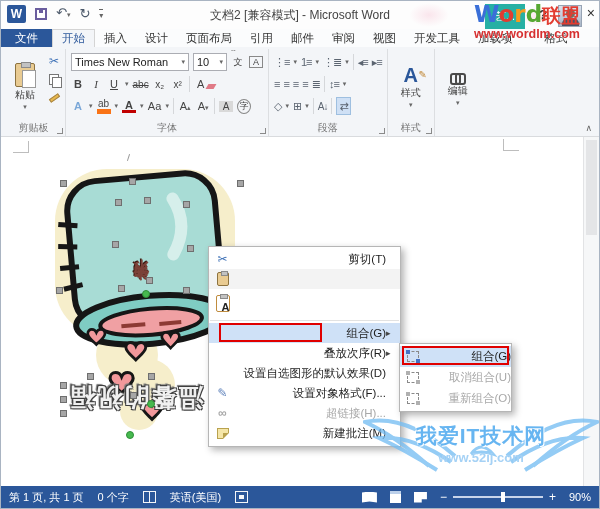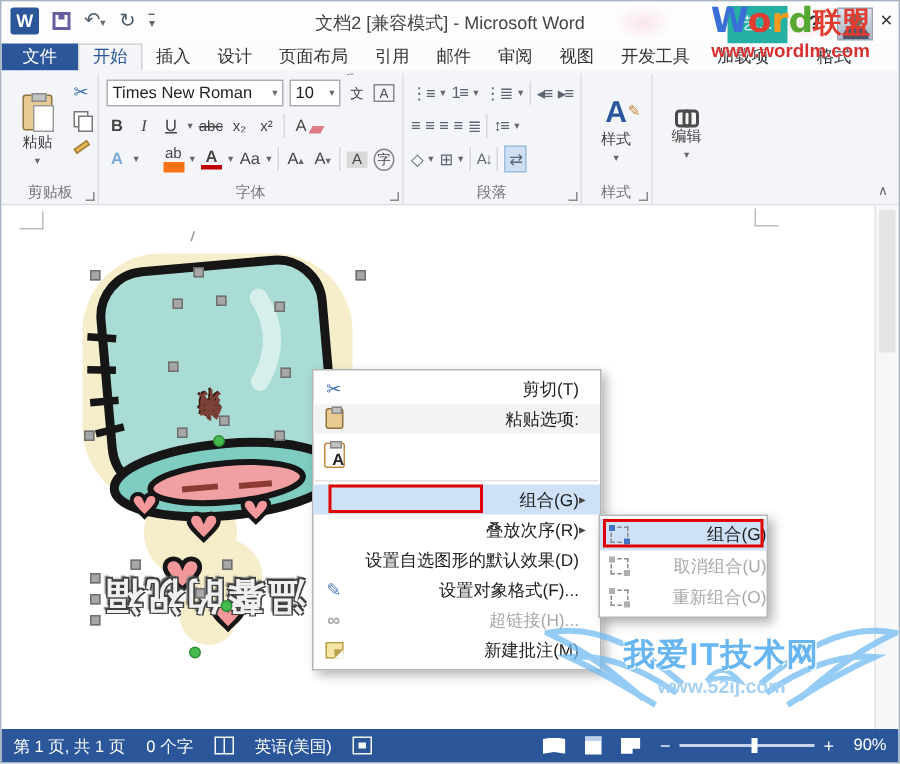--- a/index.html
+++ b/index.html
@@ -51,21 +51,21 @@
   .ic-brush { width:11px; height:4px; background:#e8b84b; border:1px solid #a2824a; transform:rotate(-35deg); position:relative; top:4px; }
   .combo { background:#fff; border:1px solid #abadb3; height:18px; display:flex; align-items:center; padding:0 3px; gap:4px; font-size:11px; color:#222; }
   .combo .car { margin-left:auto; }
   .fbtn { min-width:14px; text-align:center; color:#444; }
   .b { font-weight:bold; } .i { font-style:italic; font-family:"Liberation Serif",serif; } .u { text-decoration:underline; }
   .strike { text-decoration:line-through; font-size:10px; }
   .sep-v { width:1px; height:16px; background:#d5d7da; }
   .clear-a { position:relative; color:#444; }
   .clear-a::after { content:""; position:absolute; right:-7px; bottom:1px; width:8px; height:5px; background:#e07a86; transform:skewX(-30deg); }
   .eff-a { color:#7aa7d8; font-weight:bold; }
-  .hl-ab { border-bottom:7px solid #f97316; line-height:10px;margin-left:12px; }
+  .hl-ab { border-bottom:5px solid #f97316; line-height:10px; }
   .fc-a { border-bottom:3px solid #c00000; line-height:10px; font-weight:bold; }
   .shade-a { background:#d9d9d9; padding:0 2px; }
   .enclose { border:1px solid #888; border-radius:50%; font-size:9px; padding:0 1px; }
   .phon { font-size:9px; position:relative; }
   .phon::before { content:"ˉˇ"; position:absolute; top:-7px; left:0; font-size:7px; color:#666; }
   .hlbtn { background:#cfe0f5; border:1px solid #9ebfe0; padding:0 2px; height:18px; display:flex; align-items:center; }
   .bigA { font-size:20px; font-weight:bold; color:#2b579a; line-height:20px; position:relative; }
   .bigA::after { content:"✎"; position:absolute; right:-9px; bottom:0; font-size:10px; color:#c28a3a; }
   .binoc { position:relative; width:16px; height:12px; margin-top:4px; }
   .binoc::before,.binoc::after { content:""; position:absolute; top:2px; width:7px; height:8px; border:2px solid #4a4a4a; border-radius:3px; }
@@ -369,21 +369,20 @@
       <span class="mico">
           <span class="ic-scissors">✂</span>
         </span>
       <span class="mlabel">剪切(T)</span>
         <span class="marrow"></span>
     </div>
     <div class="mrow mrow-paste">
       <span class="mico">
           <span class="ic-clip"></span>
         </span>
-      <span class="mlabel">粘贴选项:</span>
         <span class="marrow"></span>
     </div>
     <div class="mrow mrow-pastebtn">
       <span class="mico">
           <span class="ic-clip-a">
             <span class="clipA">A</span>
           </span>
         </span>
       <span class="mlabel"></span>
         <span class="marrow"></span>

